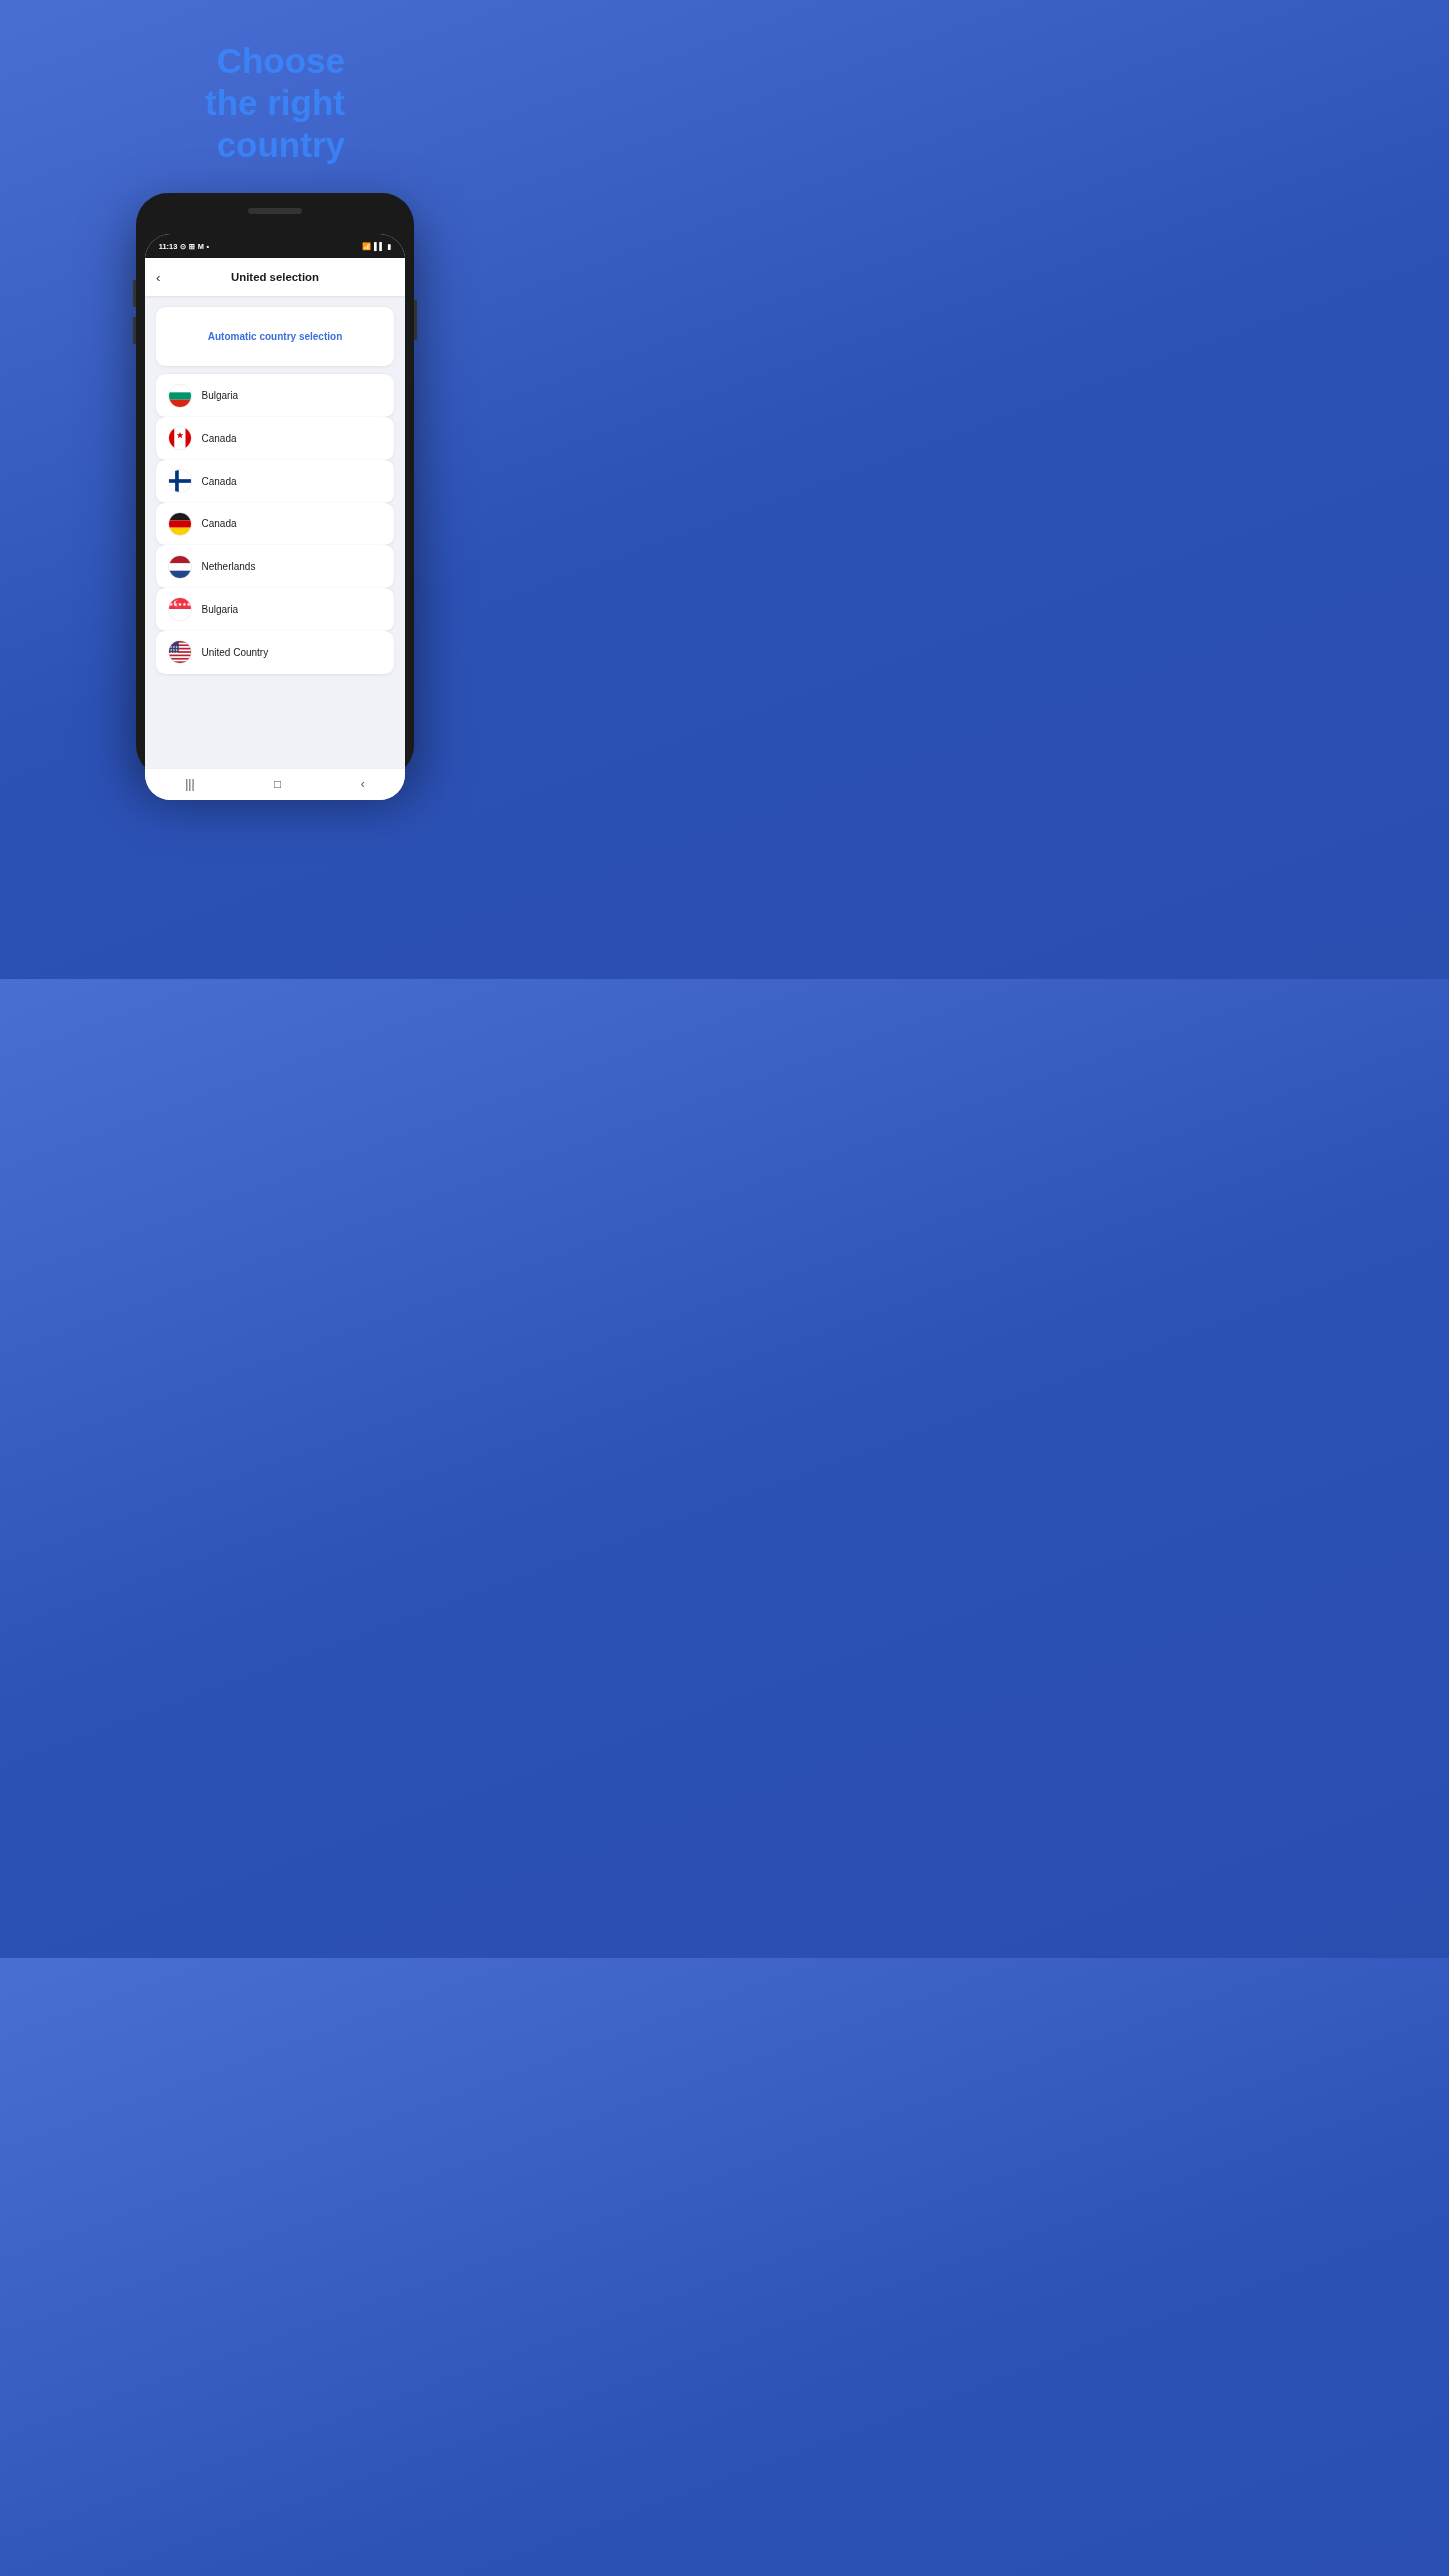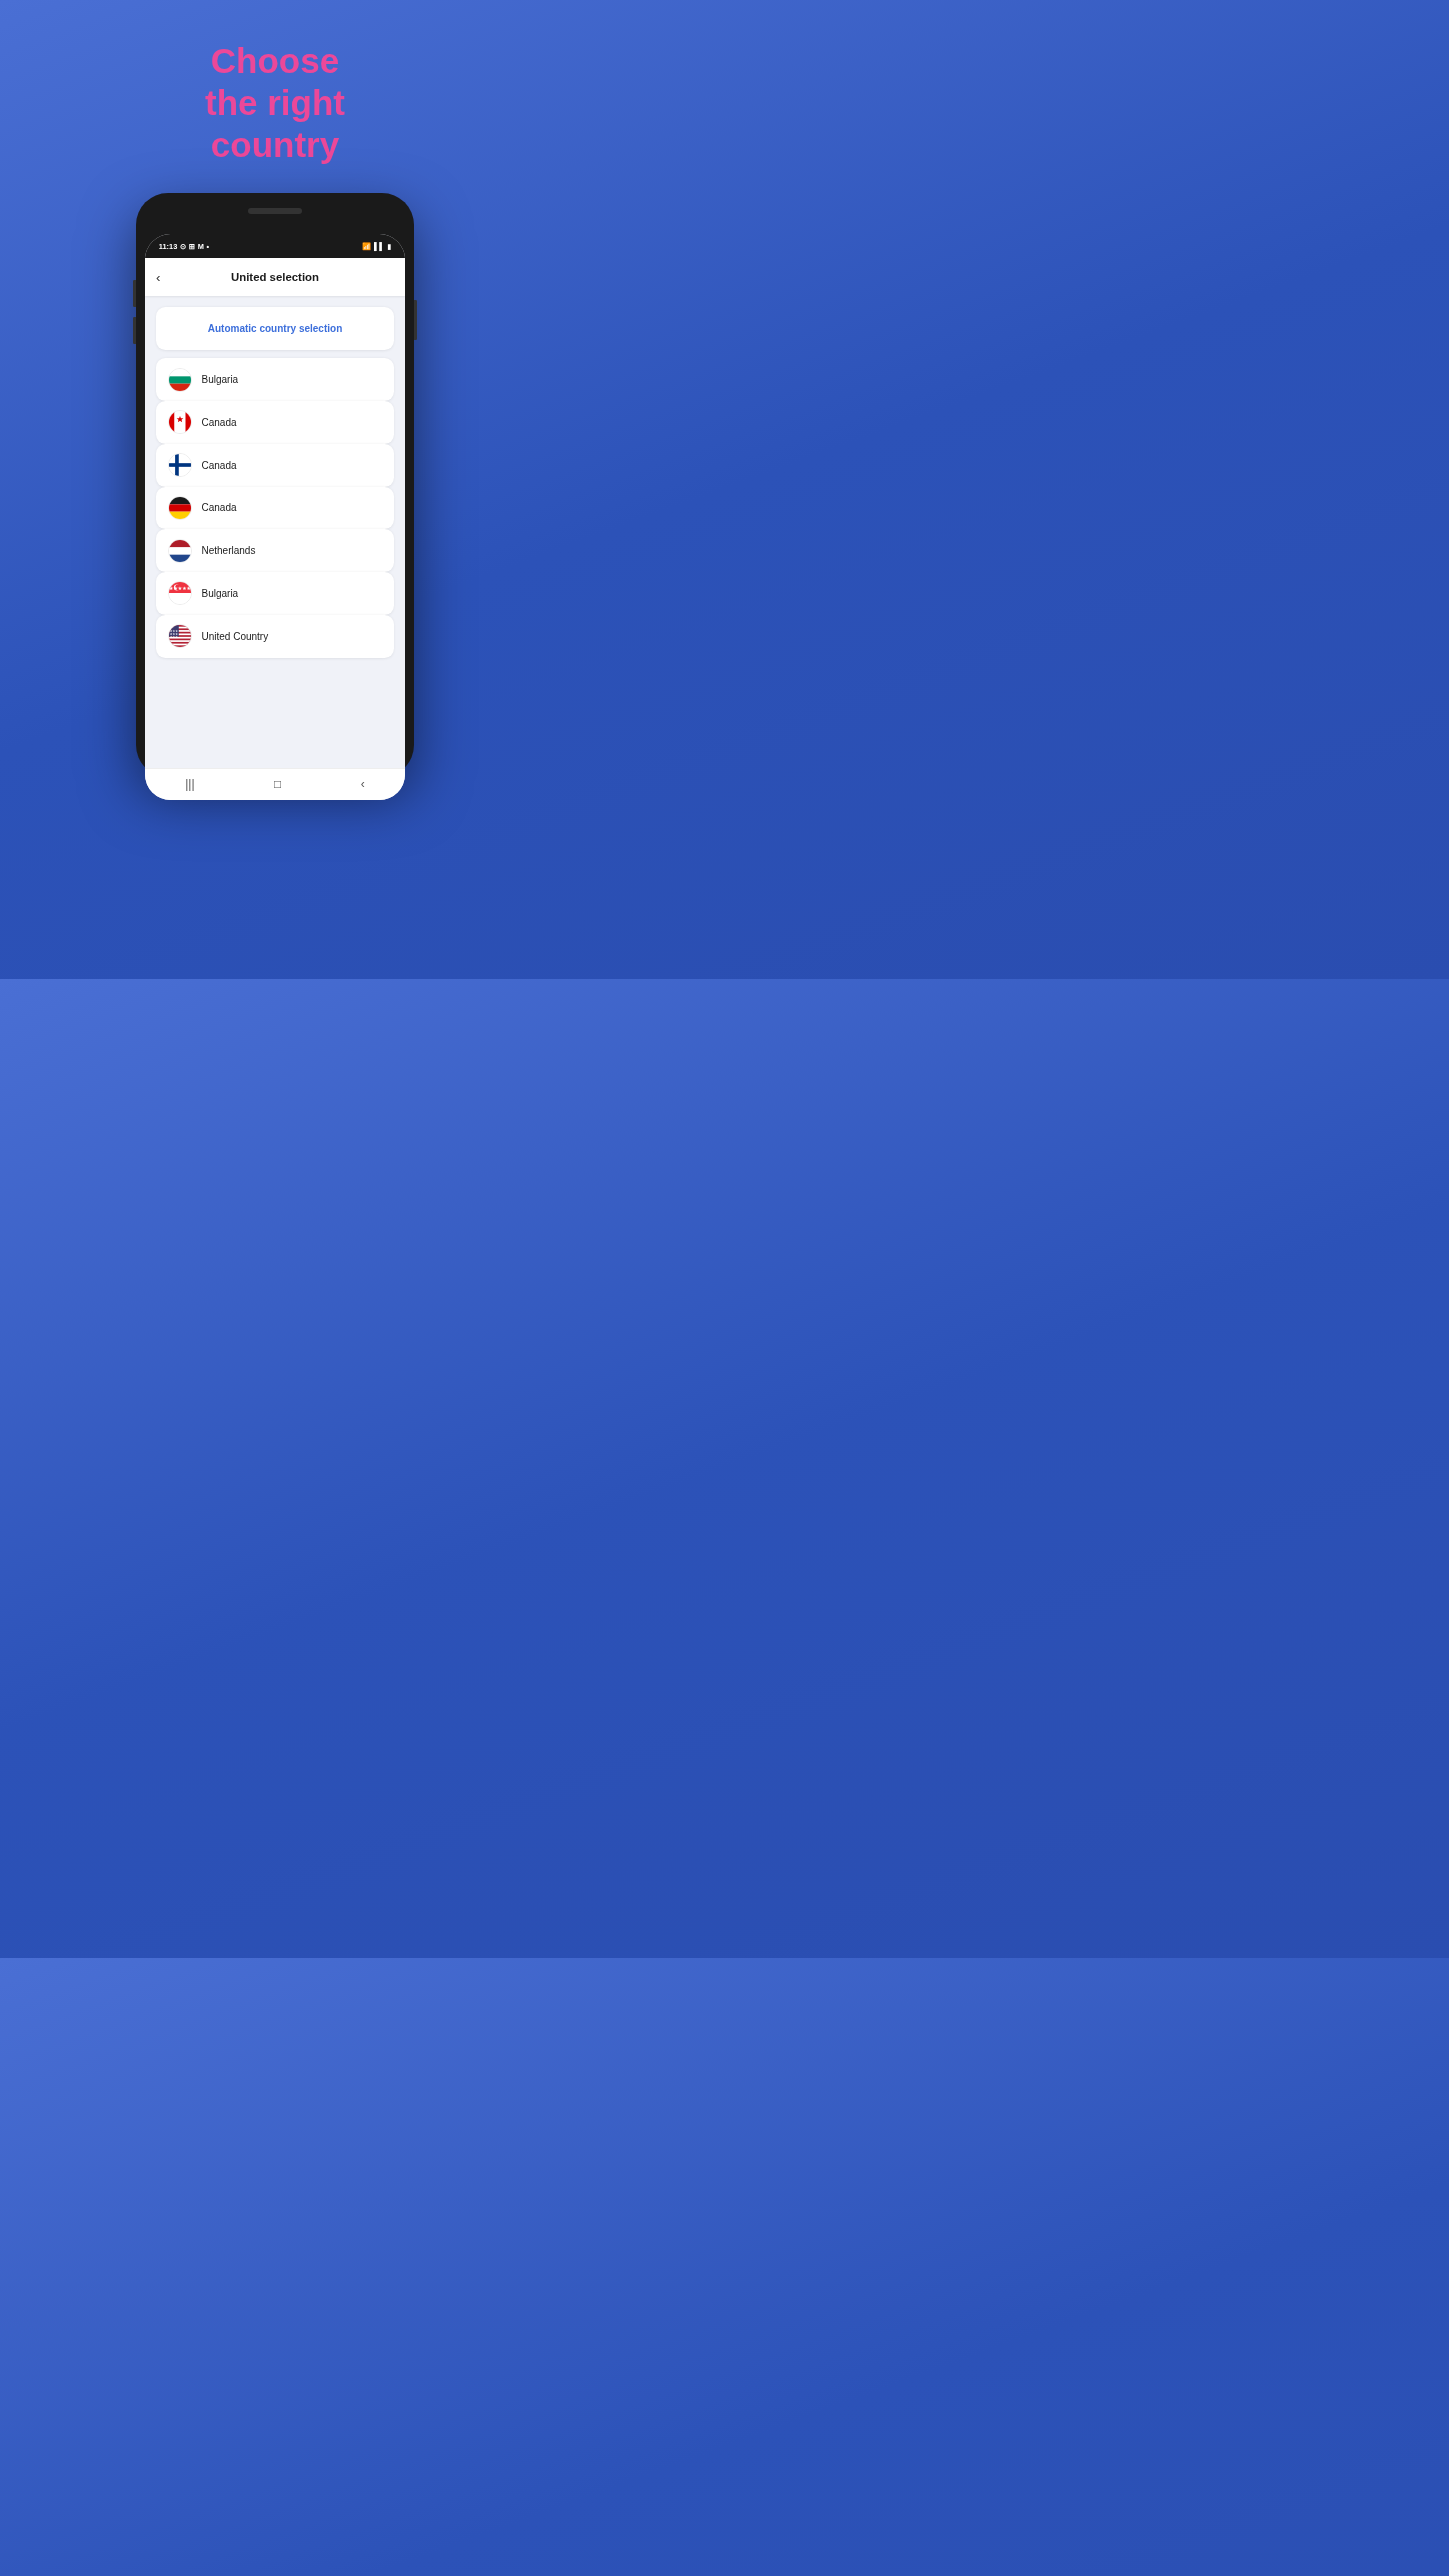--- a/index.html
+++ b/index.html
@@ -10,22 +10,22 @@
       background: linear-gradient(160deg, #4a6fd4 0%, #2c52b8 50%, #2a4db0 100%);
       display: flex;
       flex-direction: column;
       align-items: center;
       font-family: 'Segoe UI', Arial, sans-serif;
       overflow: hidden;
     }
 
     .hero-text {
       margin-top: 40px;
-      text-align: center;
-      color: #ec4899;
+      text-align: right;
+      color: #3b82f6;
       font-size: 35px;
       font-weight: 700;
       line-height: 1.2;
       margin-bottom: 27px;
     }
 
     
     .phone {
       width: 278px;
       height: 584px;
@@ -120,21 +120,21 @@
       overflow-y: auto;
       display: flex;
       flex-direction: column;
       gap: 5.4px;
     }
 
     
     .auto-select-btn {
       background: white;
       border-radius: 9.4px;
-      padding: 16px;
+      padding: 24px;
       text-align: center;
       color: #3d6fdb;
       font-size: 10px;
       font-weight: 600;
       cursor: pointer;
       box-shadow: 0 0.7px 2.7px rgba(0,0,0,0.07);
       margin-bottom: 2.7px;
     }
 
     

